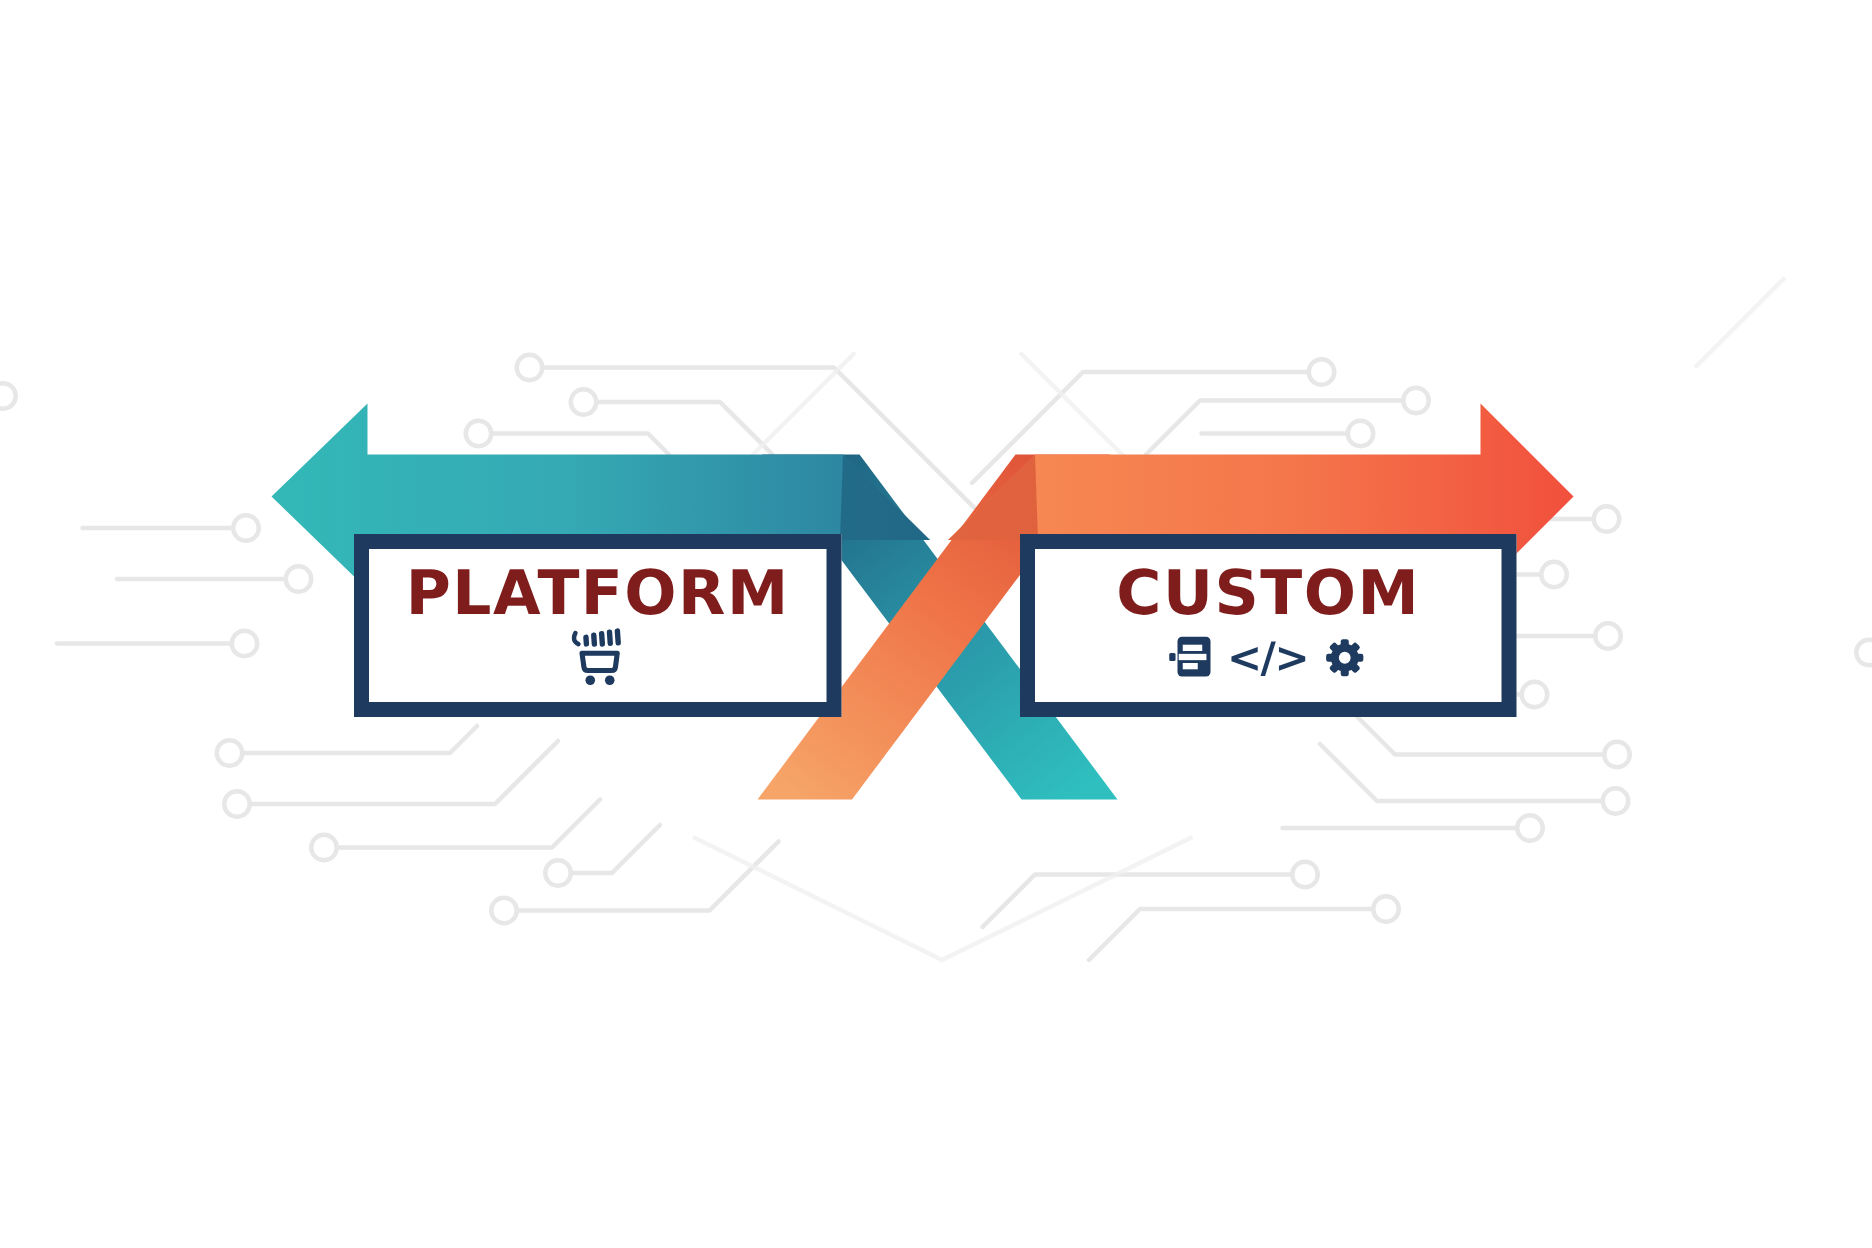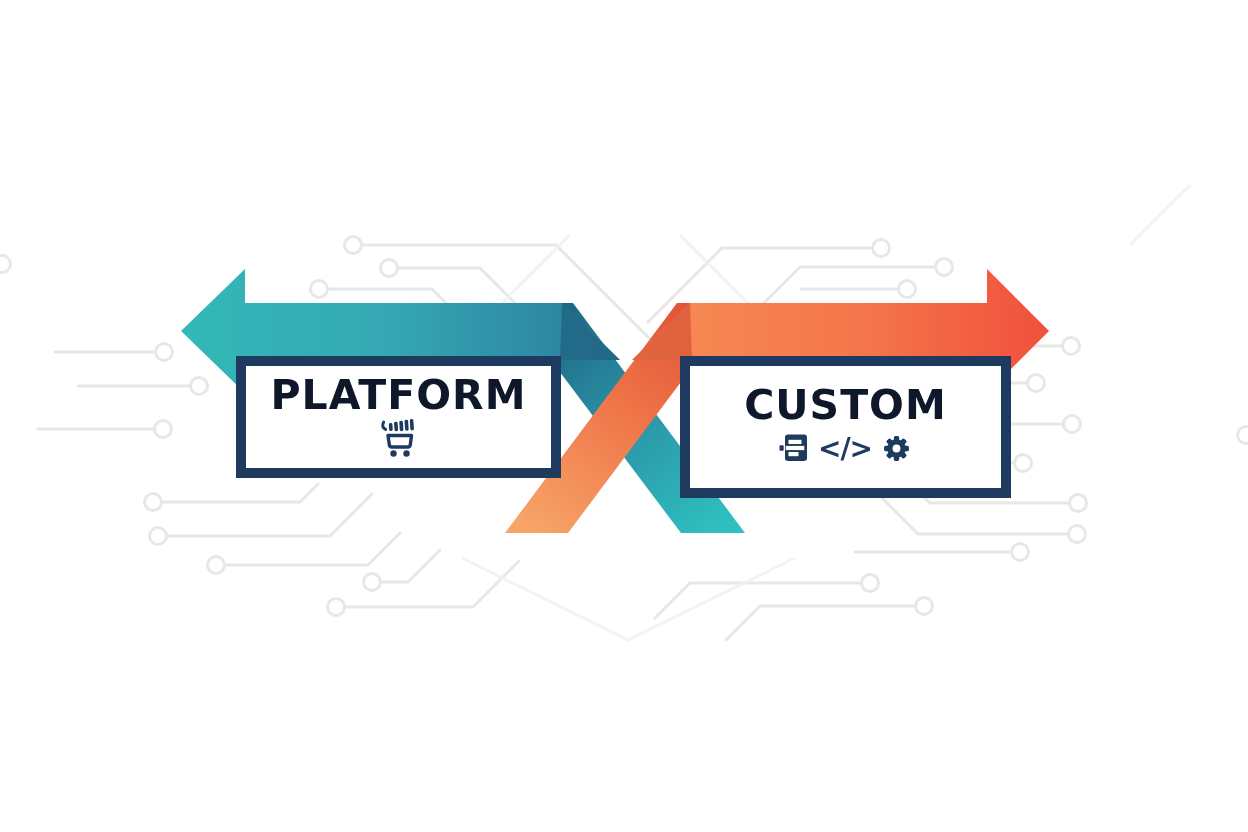--- a/index.html
+++ b/index.html
@@ -7,23 +7,23 @@
     width:1248px;height:832px;position:relative;overflow:hidden;
     background:#ffffff;font-family:"DejaVu Sans","Liberation Sans",sans-serif;
   }
   .scene{position:absolute;left:0;top:0;width:1248px;height:832px;}
   .label-box{
     position:absolute;box-sizing:border-box;
     border:10px solid #1E3A5F;background:#ffffff;
     display:flex;flex-direction:column;align-items:center;justify-content:center;
   }
   .box-platform{left:236px;top:356px;width:325px;height:122px;}
-  .box-custom{left:680px;top:356px;width:331px;height:142px;}
+  .box-custom{left:680px;top:356px;width:331px;height:122px;}
   .box-label{
-    color:#0f172a;font-weight:bold;font-size:41px;line-height:1;
+    color:#7f1d1d;font-weight:bold;font-size:41px;line-height:1;
     letter-spacing:1px;white-space:nowrap;
   }
   .icon-row{display:flex;align-items:center;justify-content:center;gap:9px;margin-top:5px;height:38px;}
   .code-glyph{
     color:#1E3A5F;font-weight:bold;font-size:28px;letter-spacing:-1px;
     line-height:1;transform:translateY(-1px);white-space:nowrap;
   }
 </style>
 </head>
 <body>

